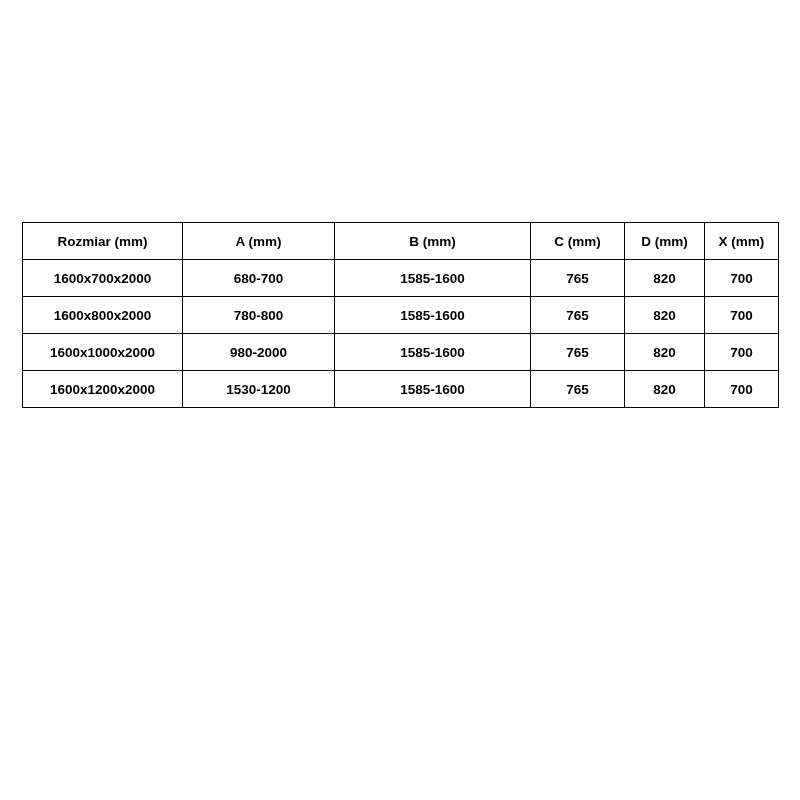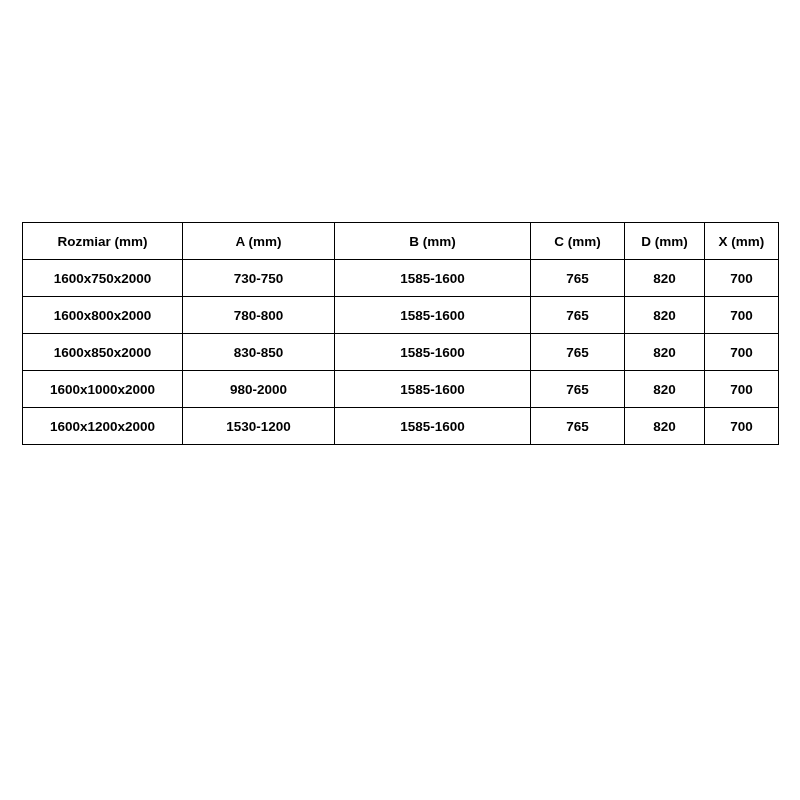--- a/index.html
+++ b/index.html
@@ -74,38 +74,30 @@
           <th>Rozmiar (mm)</th>
           <th>A (mm)</th>
           <th>B (mm)</th>
           <th>C (mm)</th>
           <th>D (mm)</th>
           <th>X (mm)</th>
         </tr>
       </thead>
       <tbody>
         <tr>
-          <td>1600x750x2000</td>
-          <td>730-750</td>
+          <td>1600x700x2000</td>
+          <td>680-700</td>
           <td>1585-1600</td>
           <td>765</td>
           <td>820</td>
           <td>700</td>
         </tr>
         <tr>
           <td>1600x800x2000</td>
           <td>780-800</td>
-          <td>1585-1600</td>
-          <td>765</td>
-          <td>820</td>
-          <td>700</td>
-        </tr>
-        <tr>
-          <td>1600x850x2000</td>
-          <td>830-850</td>
           <td>1585-1600</td>
           <td>765</td>
           <td>820</td>
           <td>700</td>
         </tr>
         <tr>
           <td>1600x1000x2000</td>
           <td>980-2000</td>
           <td>1585-1600</td>
           <td>765</td>

